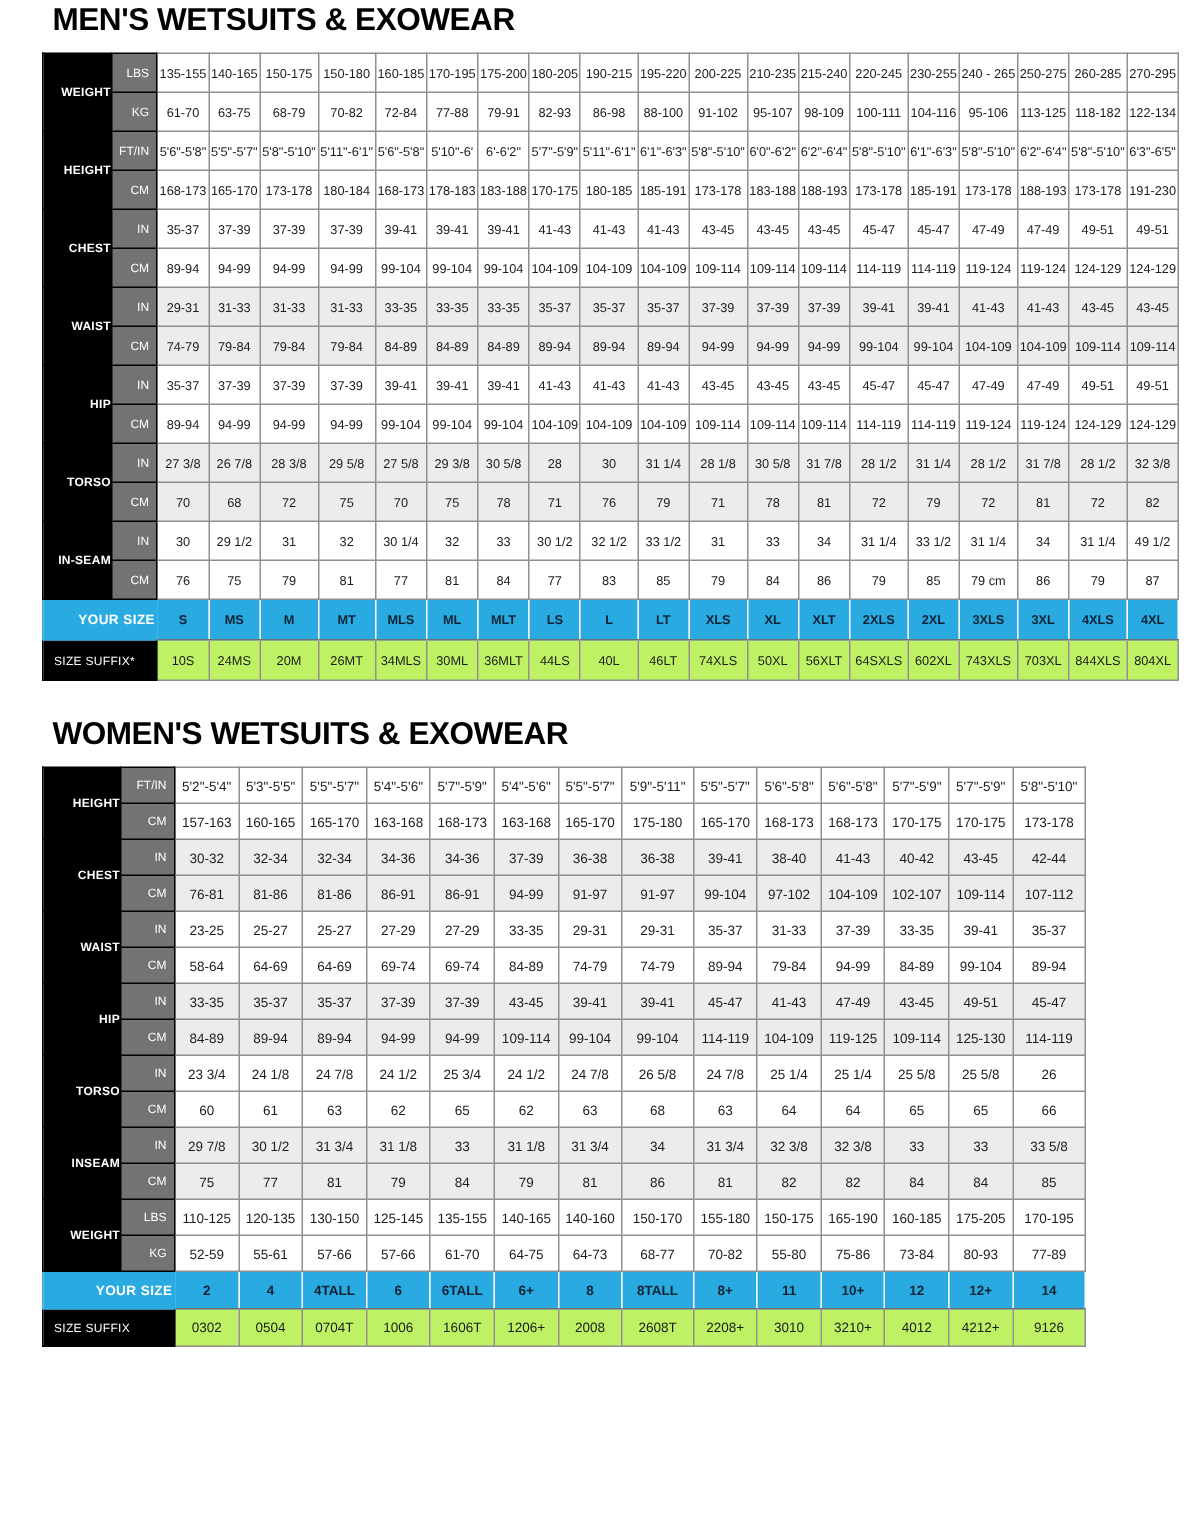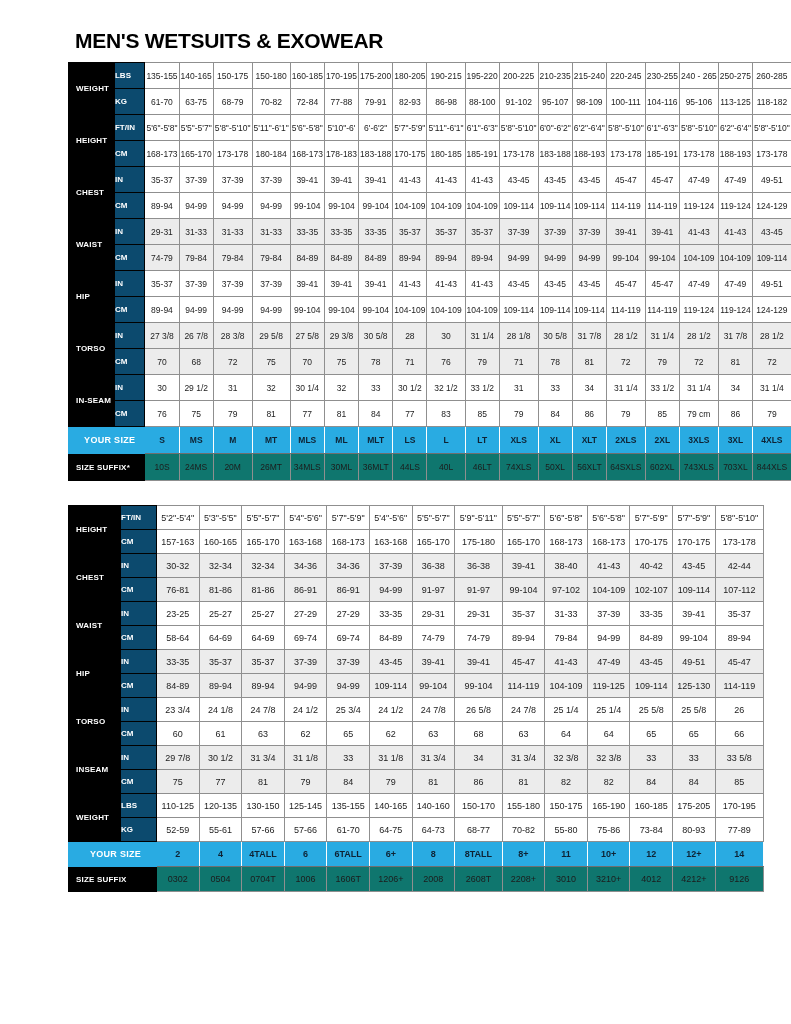--- a/index.html
+++ b/index.html
@@ -1,33 +1,33 @@
 <!DOCTYPE html>
 <html><head>
 <meta charset="utf-8">
 <style>
   html,body{margin:0;padding:0;background:#fff;}
   body{width:791px;height:1024px;font-family:"Liberation Sans",sans-serif;-webkit-font-smoothing:antialiased;}
-  .page{padding:29px 4px 0 28px;margin-left:40px;}
+  .page{padding:2px 4px 0 28px;}
   h1.chart-title{font-size:21px;font-weight:bold;color:#000;letter-spacing:-0.3px;margin:0 0 9px 7px;}
   section.mens{margin-bottom:24px;}
   table.size-table{border-collapse:collapse;table-layout:auto;border:1px solid #6f6f6f;}
   table.size-table.mens-tbl{width:758px;}
   table.size-table.womens-tbl{width:696px;}
   td{border:1px solid #8f8f8f;}
-  td.lbl{background:#000;color:#fff;font-weight:bold;font-size:8px;text-align:left;padding:0 0 0 7px;border:1px solid #000;width:44px;letter-spacing:.2px;vertical-align:middle;}
-  td.unit{background:#0c4a6e;color:#fff;font-weight:bold;font-size:8px;text-align:left;padding:0 5px 0 0;border:1px solid #000;width:30px;}
+  td.lbl{background:#000;color:#fff;font-weight:bold;font-size:8px;text-align:right;padding:0 0 0 7px;border:1px solid #000;width:44px;letter-spacing:.2px;vertical-align:middle;}
+  td.unit{background:#737373;color:#fff;font-weight:normal;font-size:8px;text-align:right;padding:0 5px 0 0;border:1px solid #000;width:30px;}
   td.data{background:#fff;color:#1c1c1c;text-align:center;white-space:nowrap;padding:0 1px;}
   .mens-tbl td.data{font-size:8.5px;height:25px;}
   .womens-tbl td.data{font-size:9px;height:23px;}
   td.data.shaded{background:#ececec;}
-  tr.size-row td.size-lbl{background:#29abe2;color:#fff;font-weight:bold;font-size:9px;text-align:center;padding-left:7px;border:1px solid #29abe2;letter-spacing:.3px;}
+  tr.size-row td.size-lbl{background:#29abe2;color:#fff;font-weight:bold;font-size:9px;text-align:right;padding-left:7px;border:1px solid #29abe2;letter-spacing:.3px;}
   tr.size-row td.data{background:#29abe2;color:#0e2233;font-weight:bold;border:1px solid #fdfdfd;border-top:1px solid #6f6f6f;border-bottom:1px solid #6f6f6f;}
-  tr.suffix-row td.suffix-lbl{background:#000;color:#fff;font-weight:bold;font-size:8px;text-align:left;padding-left:7px;border:1px solid #000;letter-spacing:.2px;}
-  tr.suffix-row td.data{background:#0f766e;}
+  tr.suffix-row td.suffix-lbl{background:#000;color:#fff;font-weight:normal;font-size:8px;text-align:left;padding-left:7px;border:1px solid #000;letter-spacing:.2px;}
+  tr.suffix-row td.data{background:#bef264;}
   .mens-tbl tr.size-row td.data,.mens-tbl tr.suffix-row td.data{height:26px;}
   .womens-tbl tr.size-row td.data,.womens-tbl tr.suffix-row td.data{height:24px;}
 </style>
 </head>
 <body>
 
 <div class="page">
   <section class="mens">
     <h1 class="chart-title">MEN'S WETSUITS &amp; EXOWEAR</h1>
     <div>
@@ -390,20 +390,21 @@
               <td class="data">743XLS</td>
               <td class="data">703XL</td>
               <td class="data">844XLS</td>
               <td class="data">804XL</td>
             </tr>
           </tbody>
         </table>
       </div>
   </section>
   <section class="womens">
+    <h1 class="chart-title">WOMEN'S WETSUITS &amp; EXOWEAR</h1>
     <div>
         <table class="size-table womens-tbl">
           <tbody>
             <tr>
               <td class="lbl" rowspan="2">HEIGHT</td>
               <td class="unit">FT/IN</td>
               <td class="data">5'2"-5'4"</td>
               <td class="data">5'3"-5'5"</td>
               <td class="data">5'5"-5'7"</td>
               <td class="data">5'4"-5'6"</td>

